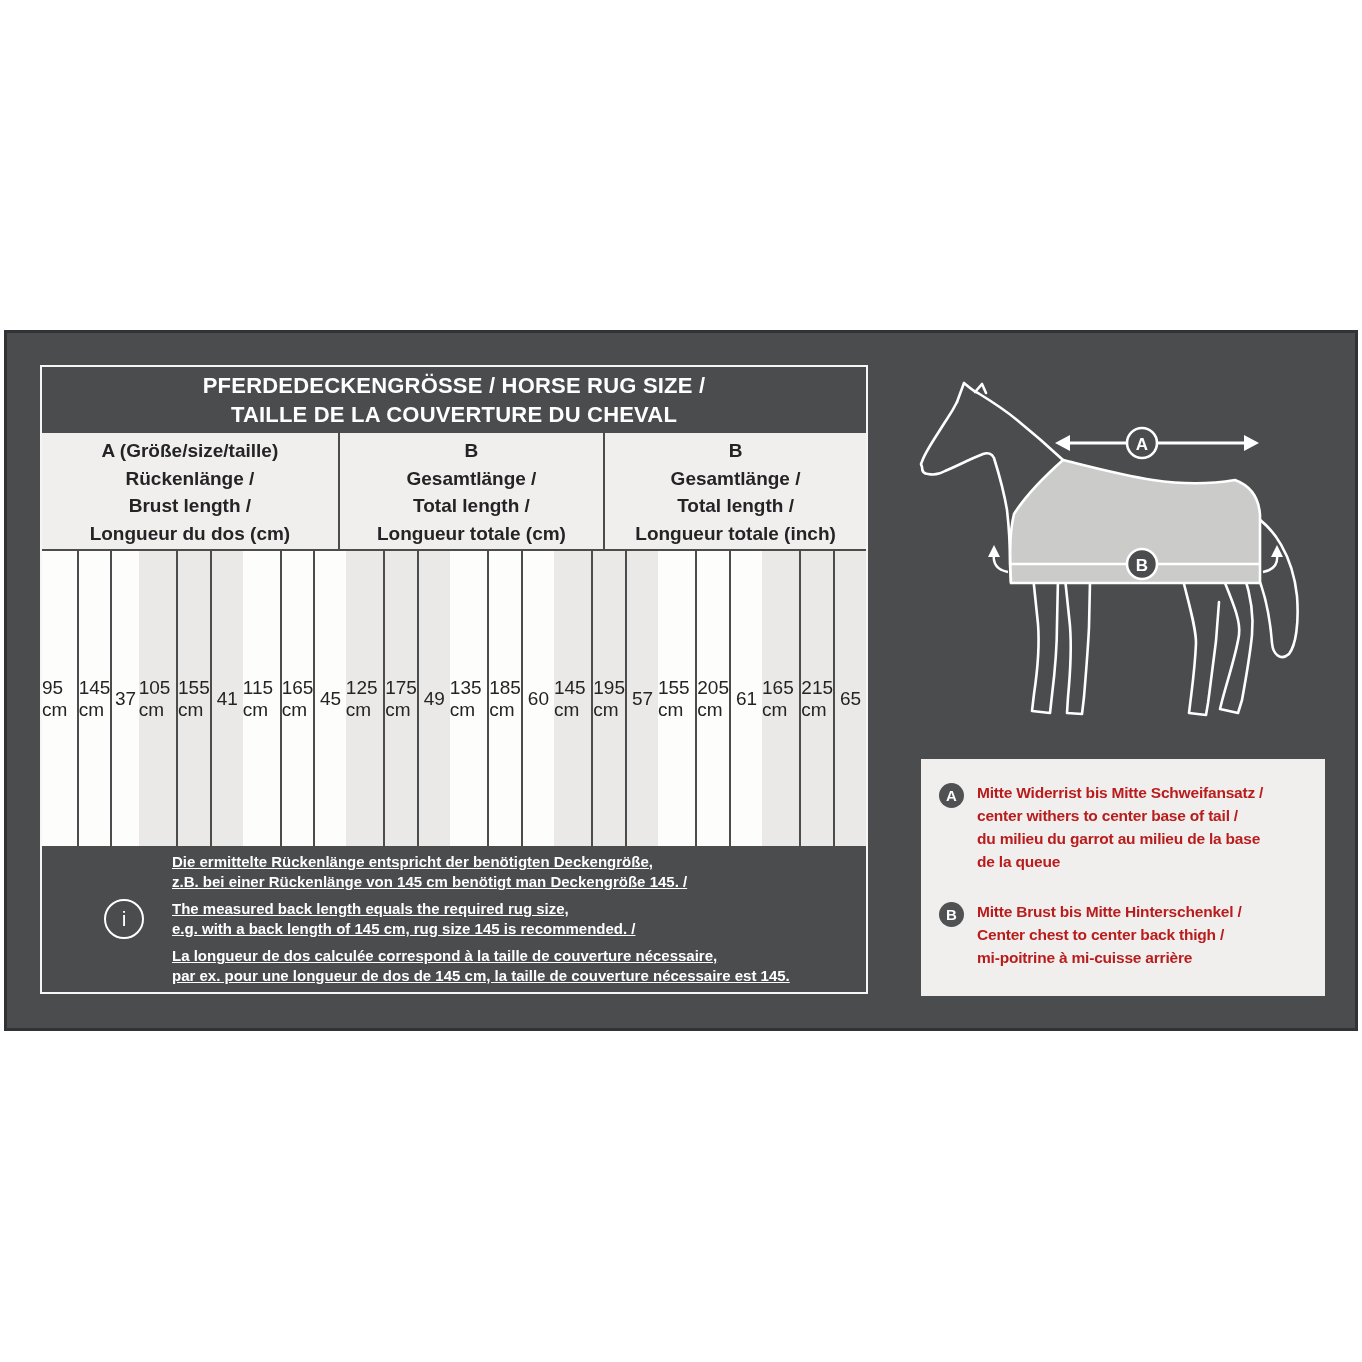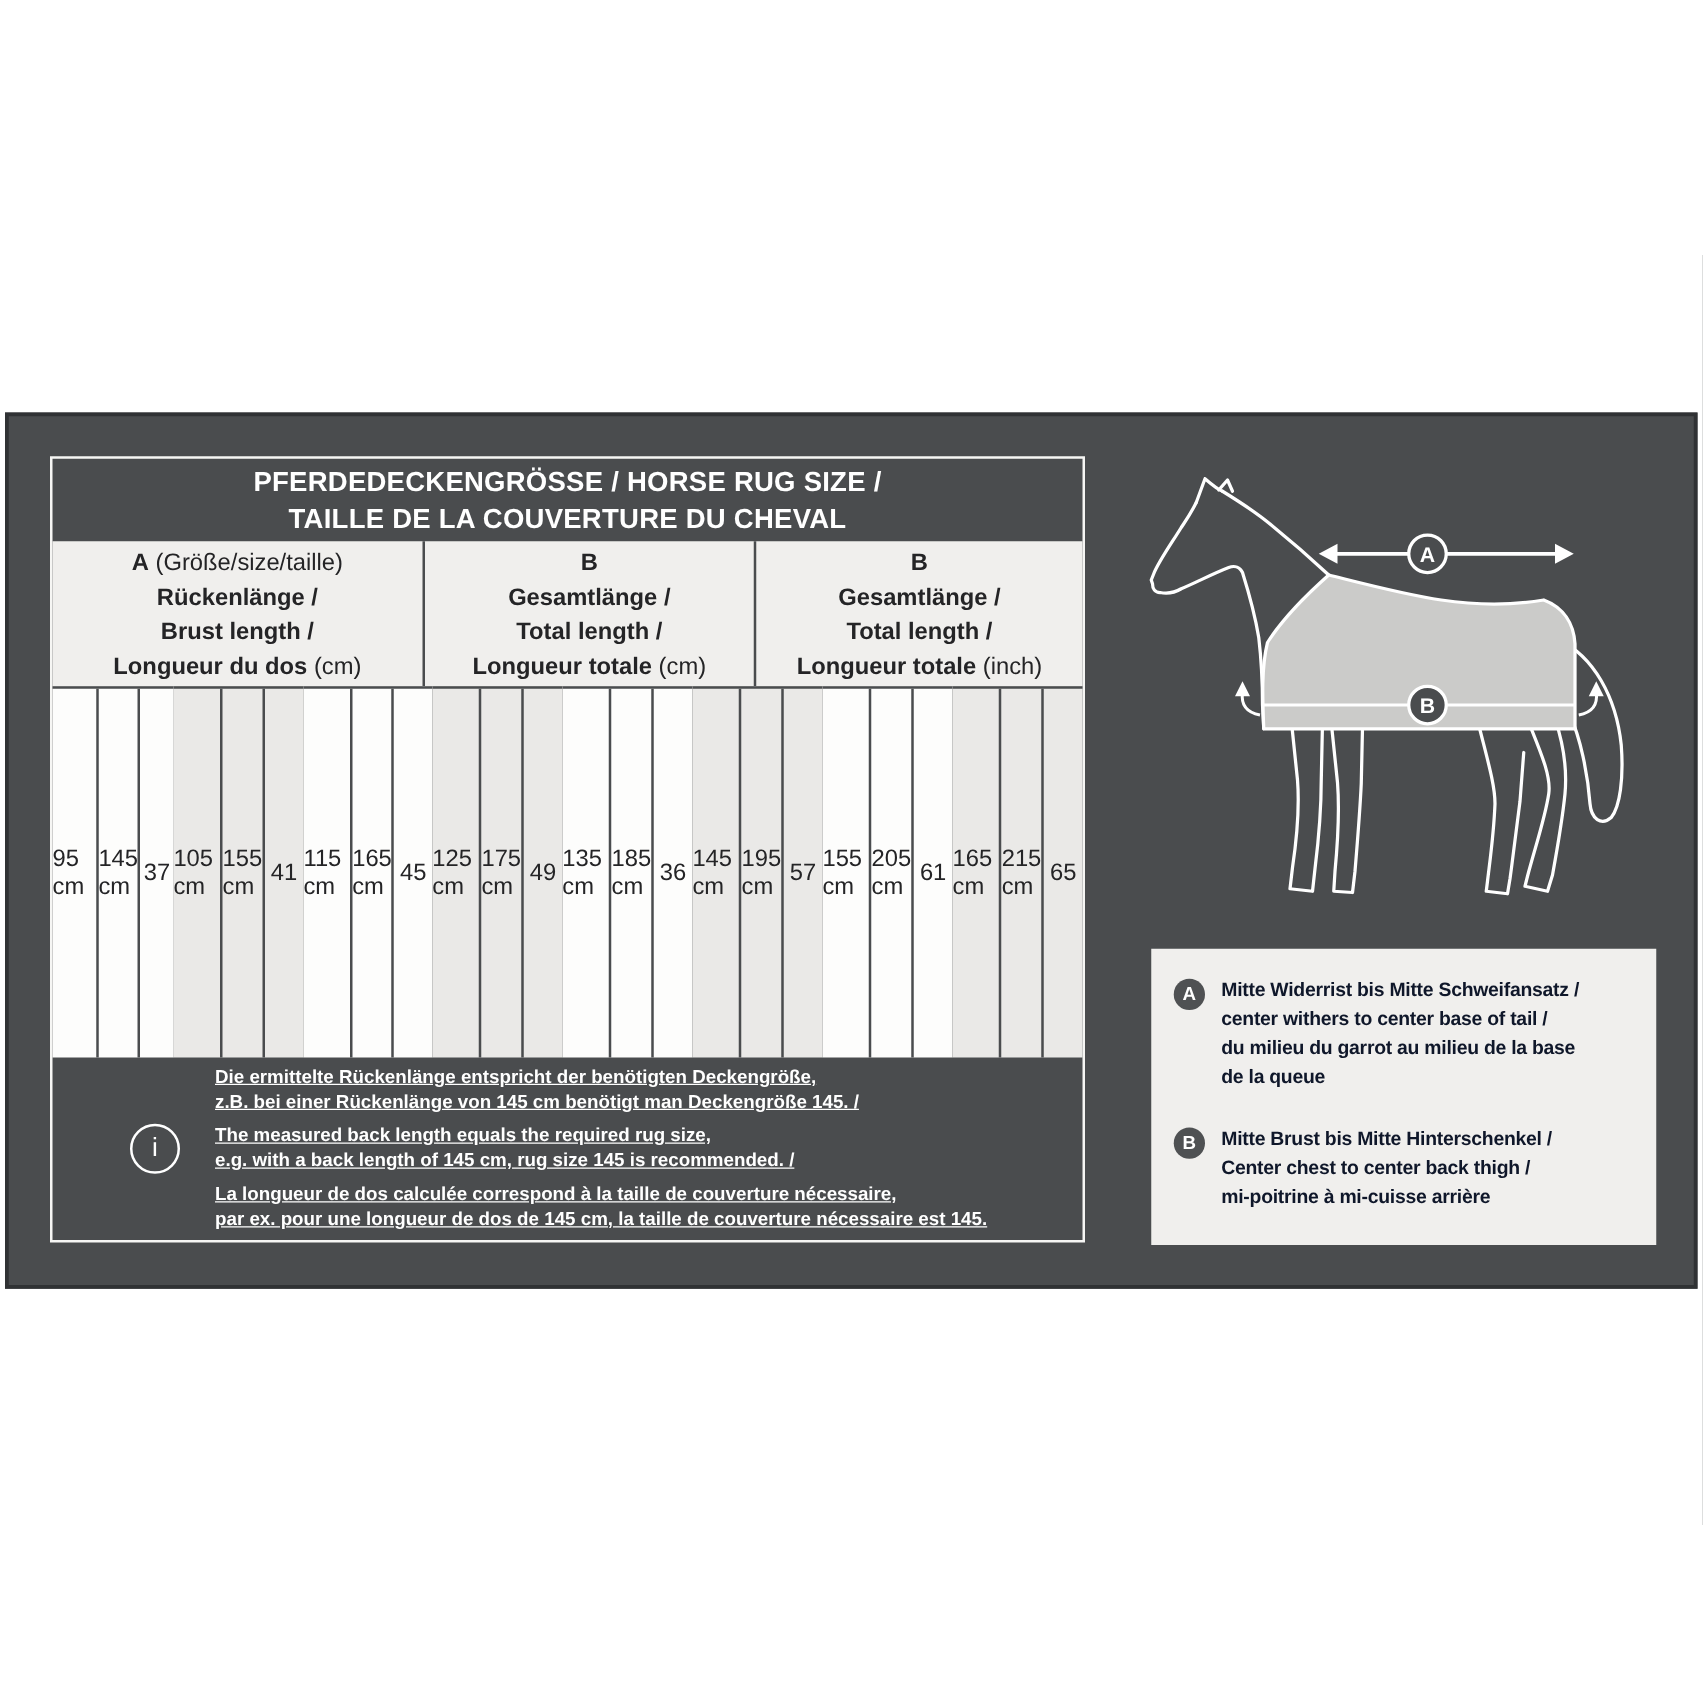--- a/index.html
+++ b/index.html
@@ -26,21 +26,21 @@
   .th{
     display:flex;flex-direction:column;justify-content:center;align-items:center;
     text-align:center;color:#242426;font-size:19px;line-height:27.5px;padding-top:2px;
     box-sizing:border-box;
   }
   .c1{flex:0 0 35.9%;}
   .c2{flex:0 0 32.2%;border-left:2px solid #4a4c4e;}
   .c3{flex:1 1 auto;border-left:2px solid #4a4c4e;}
   .th b{font-weight:bold;}
   .th .bold{font-weight:bold;}
-  .th .light{font-weight:normal;margin-top:28px;}
+  .th .light{font-weight:bold;margin-top:28px;}
   .tbl-body{flex:1 1 auto;display:flex;flex-direction:row;}
   .tr{flex:1 1 auto;display:flex;border-top:2px solid #4a4c4e;box-sizing:border-box;}
   .tr:nth-child(odd){background:#fdfdfc;}
   .tr:nth-child(even){background:#eae9e7;}
   .td{
     display:flex;align-items:center;justify-content:center;
     color:#242426;font-size:19px;box-sizing:border-box;
   }
   .tbl-note{
     height:146px;flex:none;display:flex;align-items:center;
@@ -61,21 +61,21 @@
     position:absolute;left:914px;top:426px;width:404px;height:237px;
     background:#f0efed;box-sizing:border-box;padding:22px 16px 0 18px;
   }
   .legend-item{display:flex;margin-bottom:27px;}
   .badge{
     width:25px;height:25px;border-radius:50%;background:#4f5153;color:#ffffff;
     font-weight:bold;font-size:15px;display:flex;align-items:center;justify-content:center;
     flex:none;margin-right:13px;margin-top:2px;
   }
   .legend-text{
-    font-size:15.5px;font-weight:bold;color:#0f172a;line-height:23px;letter-spacing:-0.2px;
+    font-size:15.5px;font-weight:bold;color:#b91c1c;line-height:23px;letter-spacing:-0.2px;
   }
 </style>
 </head>
 <body>
 
 <div class="stage">
   <section class="panel">
 
     <div class="size-table">
 
@@ -122,21 +122,21 @@
           <div class="td c3">45</div>
         </div>
         <div class="tr">
           <div class="td c1">125 cm</div>
           <div class="td c2">175 cm</div>
           <div class="td c3">49</div>
         </div>
         <div class="tr">
           <div class="td c1">135 cm</div>
           <div class="td c2">185 cm</div>
-          <div class="td c3">36</div>
+          <div class="td c3">60</div>
         </div>
         <div class="tr">
           <div class="td c1">145 cm</div>
           <div class="td c2">195 cm</div>
           <div class="td c3">57</div>
         </div>
         <div class="tr">
           <div class="td c1">155 cm</div>
           <div class="td c2">205 cm</div>
           <div class="td c3">61</div>

